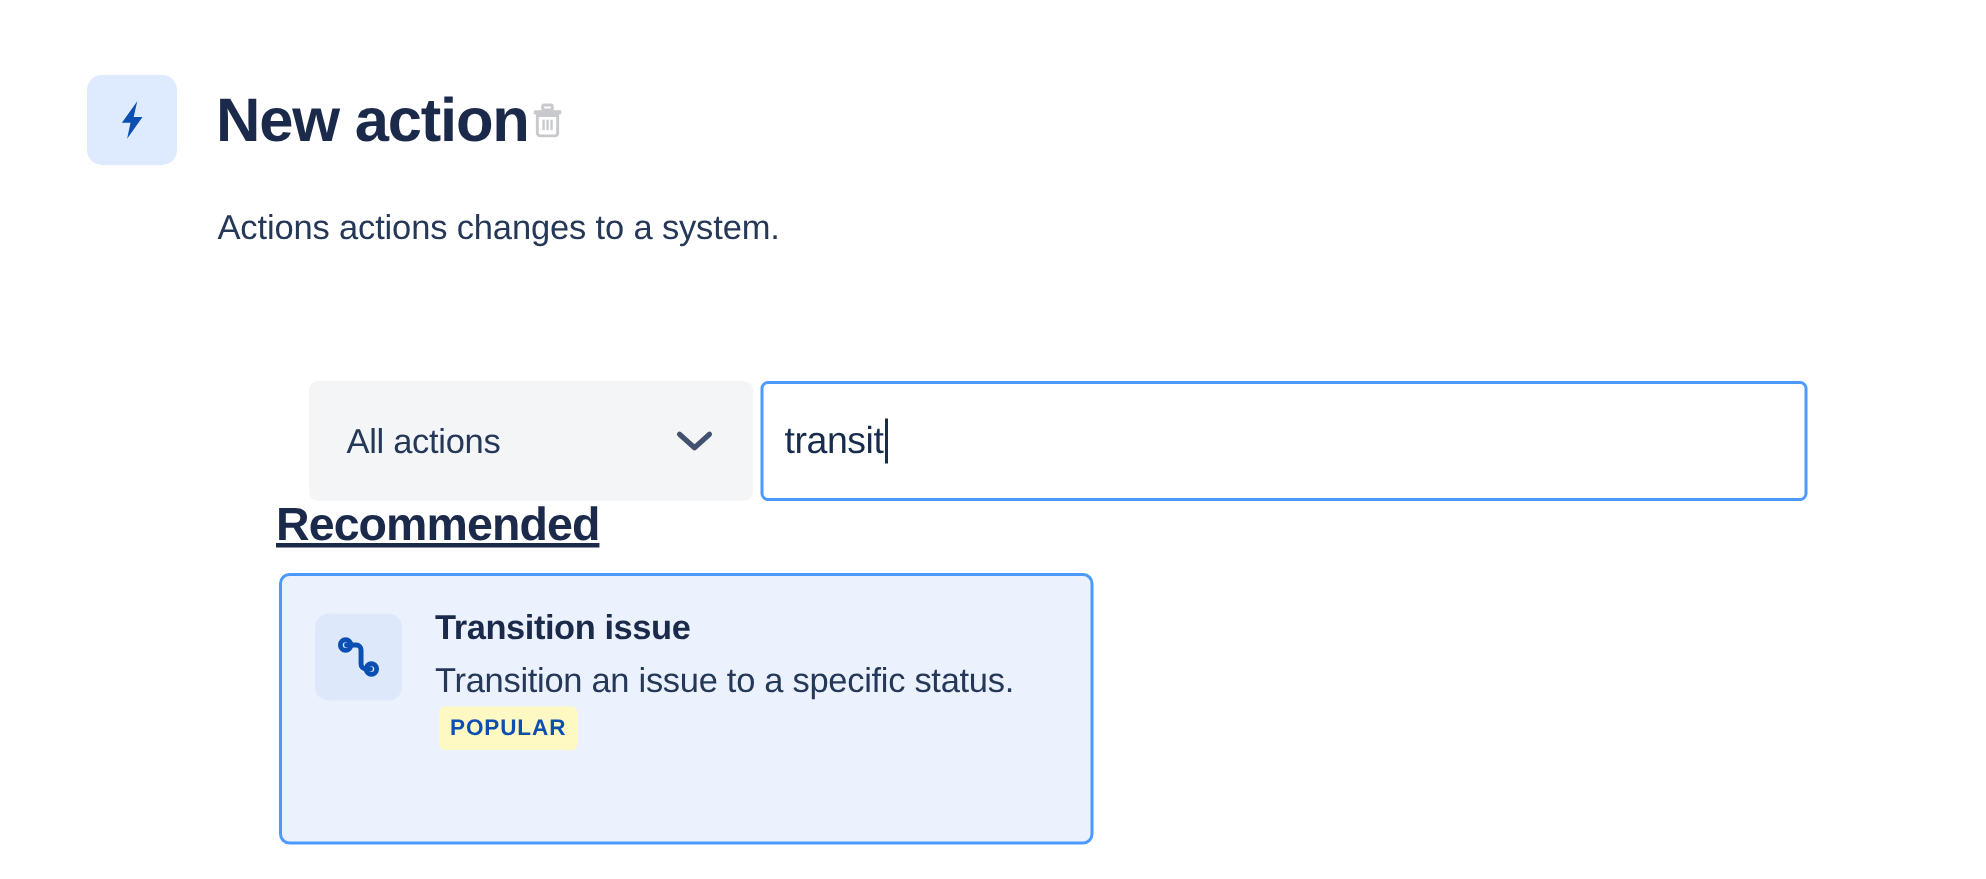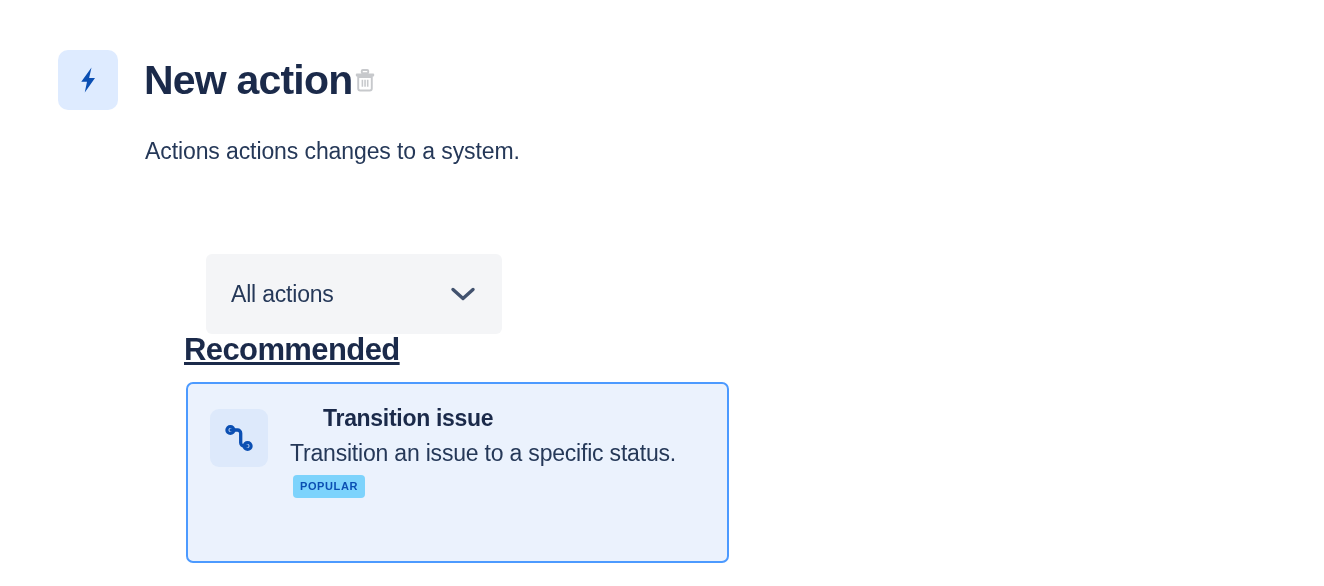--- a/index.html
+++ b/index.html
@@ -164,34 +164,33 @@
     margin-top: 5px;
   }
   .card-text { padding-top: 1px; }
   .card-title {
     font-size: 23px;
     font-weight: 700;
     color: #1B2A4A;
     letter-spacing: -0.3px;
     line-height: 1.2;
     margin-bottom: 4px;
-    margin-left: 33px;
   }
   .card-desc {
     font-size: 23px;
     color: #253858;
     letter-spacing: -0.2px;
     line-height: 1.42;
     max-width: 410px;
   }
   .popular-badge {
     display: inline-block;
-    background: #7dd3fc;
+    background: #fef9c3;
     color: #0B4FB3;
-    font-size: 11px;
+    font-size: 15px;
     font-weight: 700;
     letter-spacing: 0.6px;
     border-radius: 4px;
     padding: 4px 7px 3px 7px;
     vertical-align: 3px;
     margin-left: 3px;
     white-space: nowrap;
   }
 </style>
 </head>
@@ -224,20 +223,26 @@
 
   <div class="dropdown">
     <span class="dropdown-label">All actions</span>
     <span class="chevron">
       <svg width="26" height="16" viewBox="0 0 26 16" aria-hidden="true">
         <path d="M3 3.5 L13 12.5 L23 3.5" fill="none" stroke="#42526E" stroke-width="3.4" stroke-linecap="round" stroke-linejoin="round"></path>
       </svg>
     </span>
   </div>
 
+  <div class="search-field">
+    <span class="search-inner">
+      <span class="search-value" placeholder="Search actions">transit</span>
+      <span class="caret"></span>
+    </span>
+  </div>
 
 </div>
 
 <div class="section-title">Recommended</div>
 
 <div class="result-card">
   <div class="card-icon">
     <svg width="34" height="34" viewBox="0 0 34 34" aria-hidden="true">
       <path d="M9 9 H15.5 a3.2 3.2 0 0 1 3.2 3.2 V21.8 a3.2 3.2 0 0 0 3.2 3.2 H25" fill="none" stroke="#0B4FB3" stroke-width="3.3" stroke-linecap="round" stroke-linejoin="round"></path>
       <circle cx="8.4" cy="9" r="3.5" fill="none" stroke="#0B4FB3" stroke-width="3.2"></circle>

